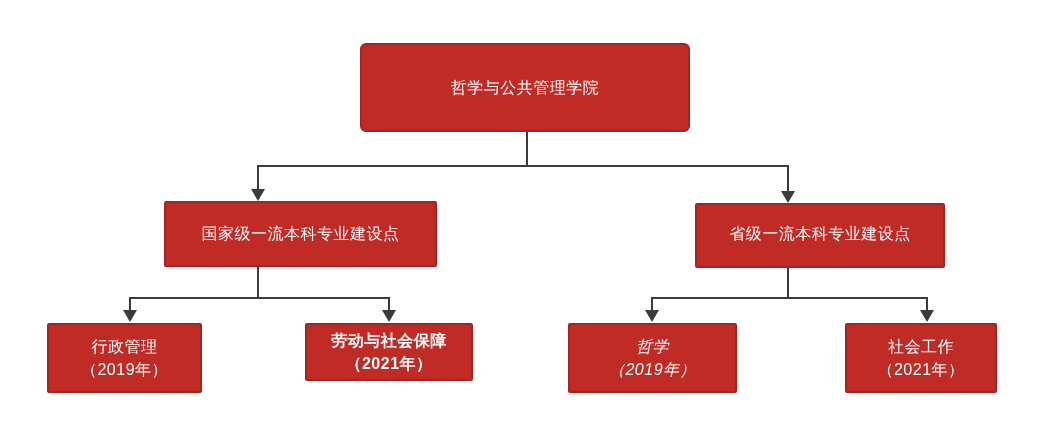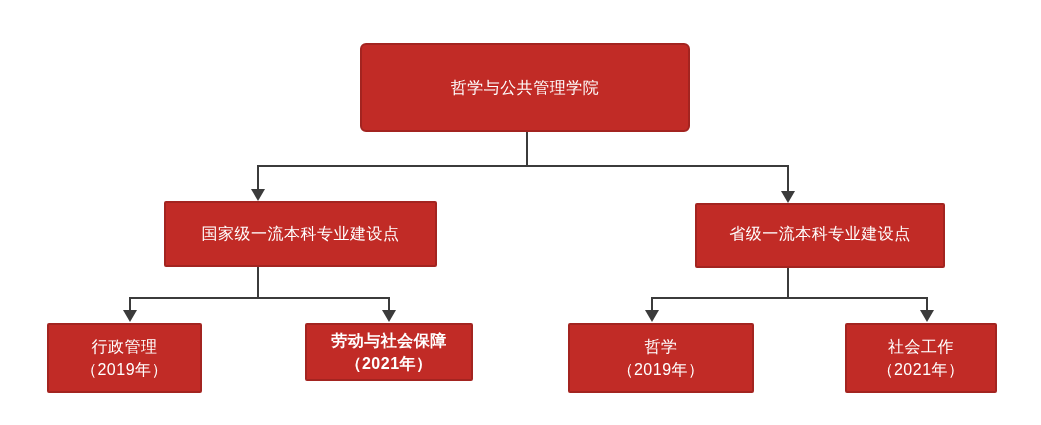--- a/index.html
+++ b/index.html
@@ -60,21 +60,21 @@
   .node-national {
     left: 120px; top: 201px;
     width: 273px; height: 66px; margin-left: 44px;
   }
   .node-provincial {
     left: 695px; top: 203px;
     width: 250px; height: 65px; font-family: Liberation Mono, monospace;
   }
   .node-leaf-1 { left: 47px;  top: 323px; width: 155px; height: 70px; }
   .node-leaf-2 { left: 305px; top: 323px; width: 168px; height: 58px; font-weight: bold; }
-  .node-leaf-3 { left: 568px; top: 323px; width: 186px; height: 70px; }
+  .node-leaf-3 { left: 568px; top: 323px; width: 169px; height: 70px; font-style: italic; }
   .node-leaf-4 { left: 845px; top: 323px; width: 152px; height: 70px; }
   .node .line { display: block; white-space: nowrap; }
 </style>
 </head>
 <body>
 
 <div class="canvas">
 
   <svg class="connectors" viewBox="0 0 1041 425" xmlns="http://www.w3.org/2000/svg">
 

